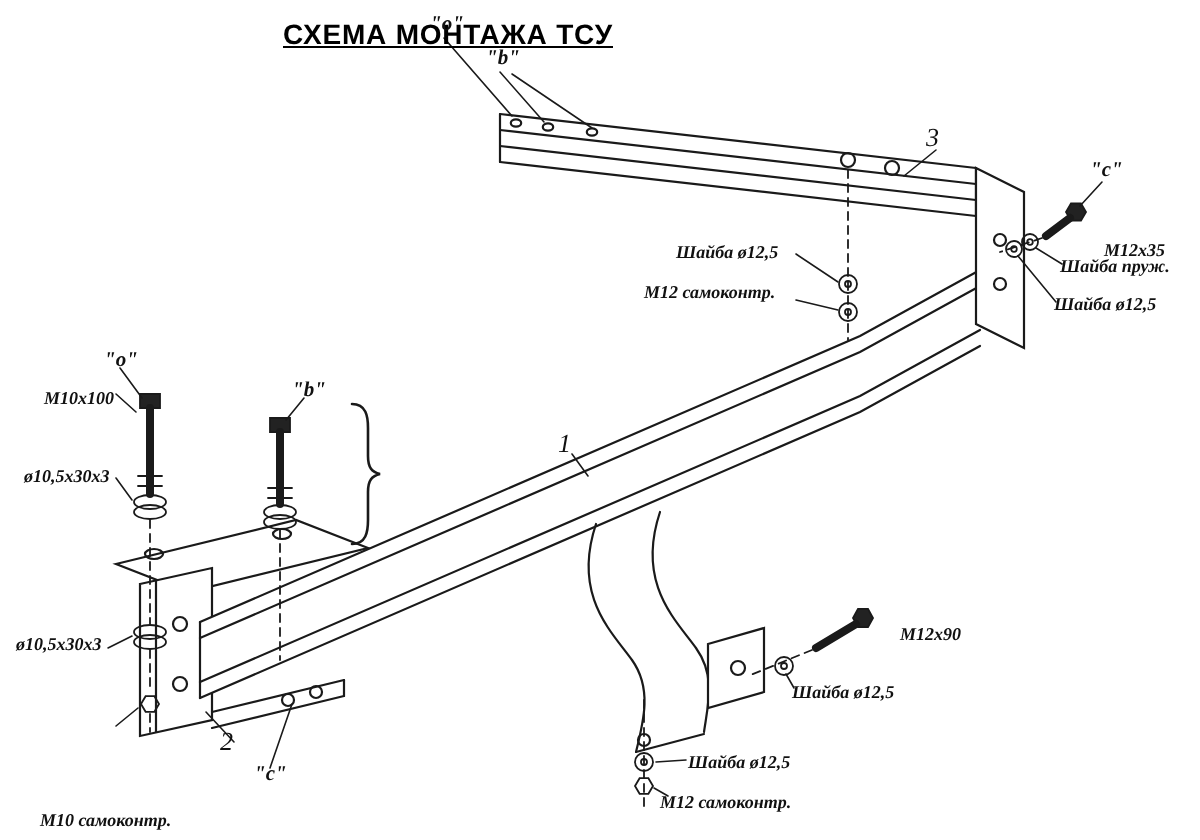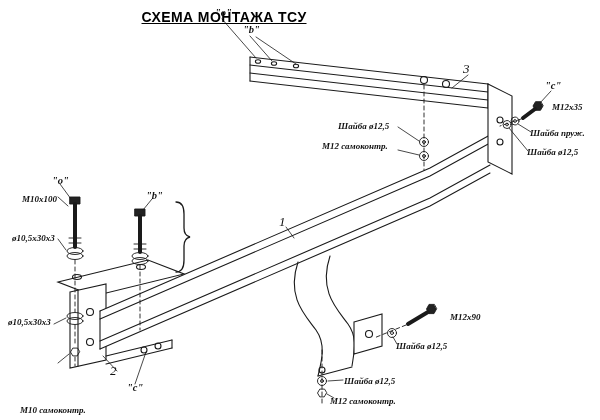--- a/index.html
+++ b/index.html
@@ -168,21 +168,21 @@
     <line x1="334" y1="398" x2="327" y2="394"></line>
   </g>
 </svg>
 
   <div class="lbl title" style="left:108px;top:12px;">СХЕМА МОНТАЖА ТСУ</div>
 
   <span class="lbl quote" style="left:215px;top:8px;">"o"</span>
   <span class="lbl quote" style="left:243px;top:25px;">"b"</span>
   <span class="lbl pnum" style="left:463px;top:64px;">3</span>
   <span class="lbl quote" style="left:545px;top:81px;">"c"</span>
-  <span class="lbl" style="left:552px;top:102px;">М12х35</span>
+  <span class="lbl" style="left:552px;top:120px;">М12х35</span>
   <span class="lbl" style="left:530px;top:128px;">Шайба пруж.</span>
   <span class="lbl" style="left:527px;top:147px;">Шайба ø12,5</span>
 
   <span class="lbl" style="left:338px;top:121px;">Шайба ø12,5</span>
   <span class="lbl" style="left:322px;top:141px;">М12 самоконтр.</span>
 
   <span class="lbl quote" style="left:52px;top:176px;">"o"</span>
   <span class="lbl" style="left:22px;top:194px;">М10х100</span>
   <span class="lbl quote" style="left:146px;top:191px;">"b"</span>
   <span class="lbl" style="left:12px;top:233px;">ø10,5х30х3</span>

